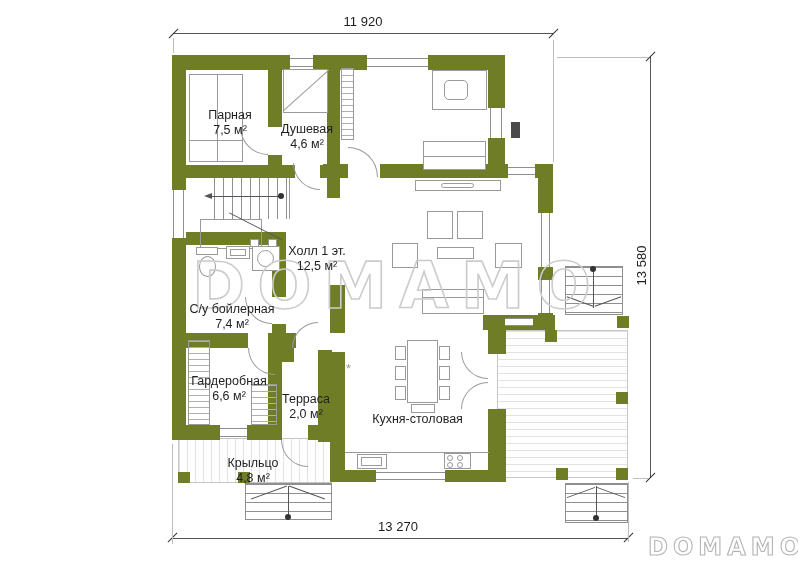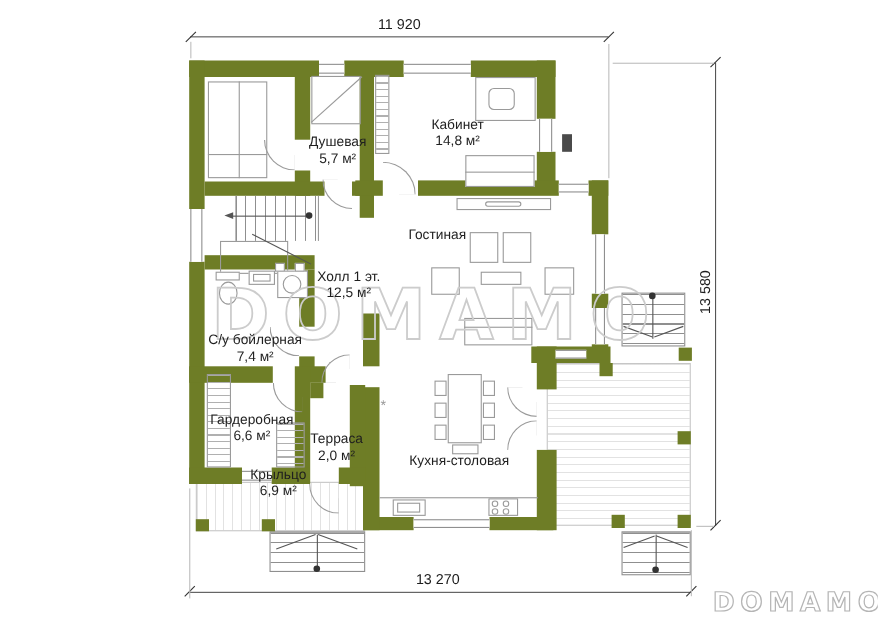--- a/index.html
+++ b/index.html
@@ -205,48 +205,47 @@
   <div class="a ext" style="left:633px;top:478px;width:16px;height:1px"></div>
   <div class="a dimtext" style="left:602px;top:258px;width:78px;transform:rotate(-90deg)">13 580</div>
 
   <div class="a dim" style="left:172px;top:538px;width:456px;height:1px"></div>
   <div class="a tick" style="left:166px;top:537px"></div>
   <div class="a tick" style="left:622px;top:537px"></div>
   <div class="a ext" style="left:172px;top:444px;width:1px;height:100px"></div>
   <div class="a ext" style="left:628px;top:482px;width:1px;height:60px"></div>
   <div class="a dimtext" style="left:318px;top:519px;width:160px">13 270</div>
 
+  <div class="a rlabel" style="left:180px;top:108px;width:100px">
+    <span class="nm">Парная</span>
+    <span class="ar">7,5 м²</span>
+  </div>
   <div class="a rlabel" style="left:262px;top:122px;width:90px">
     <span class="nm">Душевая</span>
-    <span class="ar">5,7 м²</span>
-  </div>
-  <div class="a rlabel" style="left:366px;top:106px;width:100px">
-    <span class="nm">Кабинет</span>
-    <span class="ar">14,8 м²</span>
+    <span class="ar">4,6 м²</span>
   </div>
   <div class="a rlabel" style="left:330px;top:206px;width:135px">
-    <span class="nm">Гостиная</span>
   </div>
   <div class="a rlabel" style="left:262px;top:244px;width:110px">
     <span class="nm">Холл 1 эт.</span>
     <span class="ar">12,5 м²</span>
   </div>
   <div class="a rlabel" style="left:172px;top:302px;width:120px">
     <span class="nm">С/у бойлерная</span>
     <span class="ar">7,4 м²</span>
   </div>
   <div class="a rlabel" style="left:170px;top:374px;width:118px">
     <span class="nm">Гардеробная</span>
     <span class="ar">6,6 м²</span>
   </div>
   <div class="a rlabel" style="left:262px;top:392px;width:88px">
     <span class="nm">Терраса</span>
     <span class="ar">2,0 м²</span>
   </div>
   <div class="a rlabel" style="left:350px;top:412px;width:135px">
     <span class="nm">Кухня-столовая</span>
   </div>
-  <div class="a rlabel" style="left:198px;top:424px;width:110px">
+  <div class="a rlabel" style="left:198px;top:456px;width:110px">
     <span class="nm">Крыльцо</span>
-    <span class="ar">6,9 м²</span>
+    <span class="ar">4,8 м²</span>
   </div>
 
 </div>
 
 </body></html>

